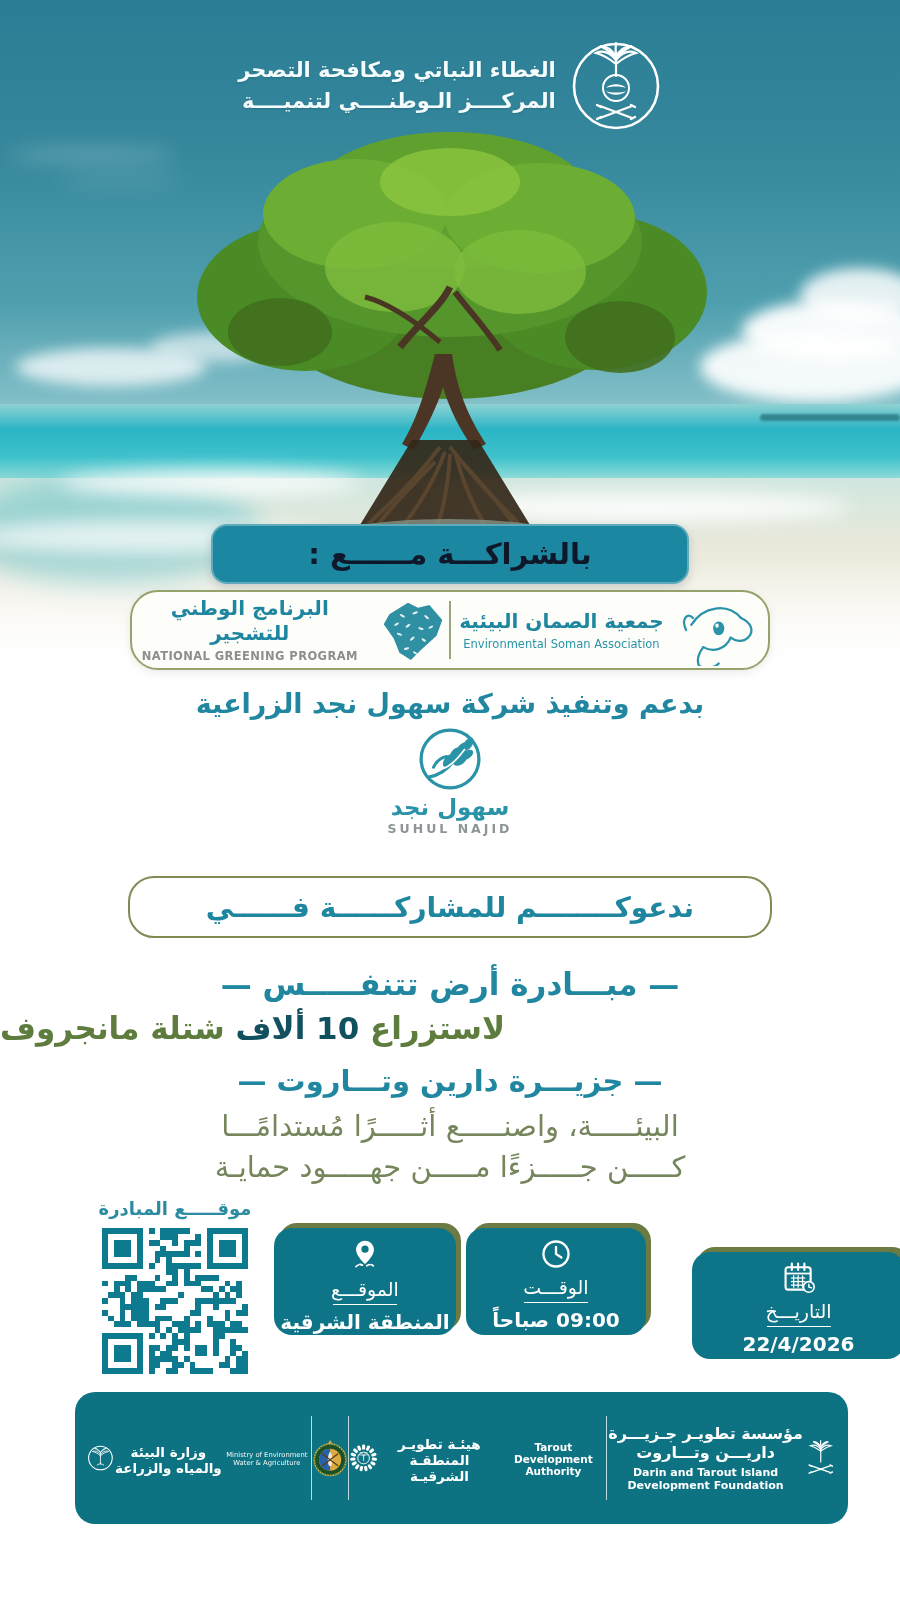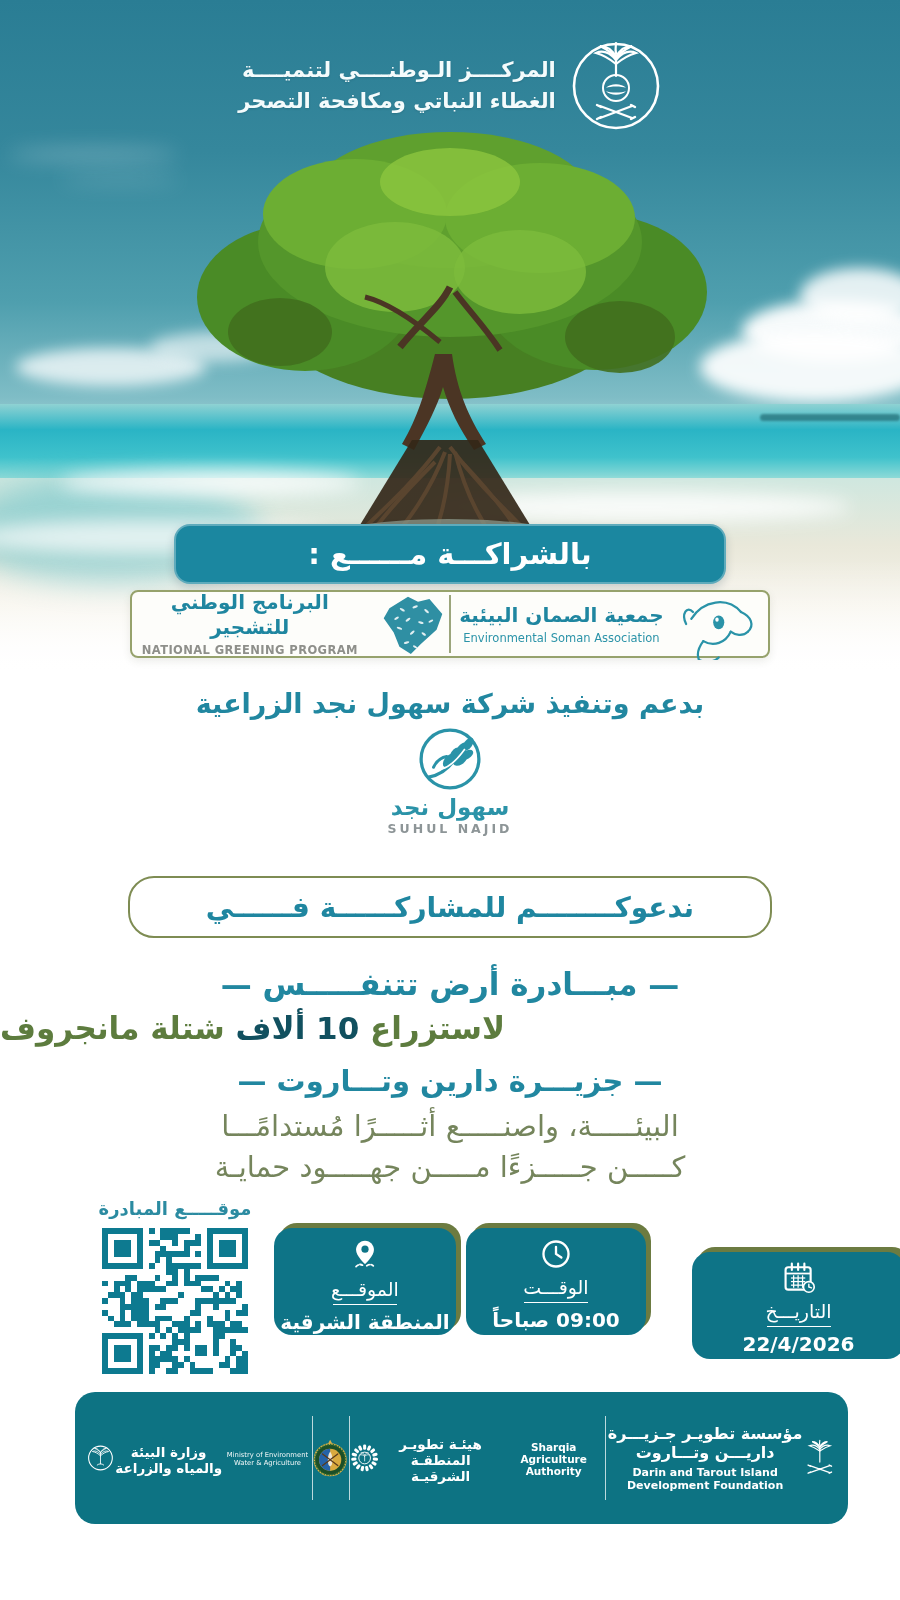--- a/index.html
+++ b/index.html
@@ -26,26 +26,26 @@
   .fadeout{position:absolute;top:560px;left:0;right:0;height:150px;
            background:linear-gradient(180deg,rgba(255,255,255,0) 0%,#ffffff 78%);}
 
   
   .org{position:absolute;top:40px;left:0;right:0;display:flex;justify-content:center;
        align-items:center;gap:14px;direction:ltr;}
   .org-text{color:#f4fbfc;text-align:right;font-size:21px;font-weight:bold;line-height:1.5;
             text-shadow:0 1px 2px rgba(0,50,60,.18);}
 
   
-  .banner{position:absolute;top:524px;left:50%;transform:translateX(-50%);width:552px;height:60px;
+  .banner{position:absolute;top:524px;left:50%;transform:translateX(-50%);width:478px;height:60px;
           background:#1b87a0;border:2px solid rgba(255,255,255,.30);border-radius:16px;
-          display:flex;align-items:center;justify-content:center;color:#ffffff;font-size:29px;
+          display:flex;align-items:center;justify-content:center;color:#0f172a;font-size:29px;
           font-weight:bold;direction:rtl;box-shadow:0 4px 10px rgba(0,40,60,.18);}
-  .partners{position:absolute;top:590px;left:130px;width:640px;height:68px;
-            background:rgba(253,253,250,.96);border:2px solid #96a26c;border-radius:8px;
+  .partners{position:absolute;top:590px;left:130px;width:640px;height:80px;
+            background:rgba(253,253,250,.96);border:2px solid #96a26c;border-radius:28px;
             display:flex;flex-direction:row-reverse;align-items:center;box-shadow:0 3px 8px rgba(60,70,40,.10);}
   .p-half{flex:1;display:flex;align-items:center;justify-content:center;gap:10px;height:100%;direction:ltr;}
   .p-div{width:2px;height:58px;background:#8a9565;opacity:.85;}
   .p-text{text-align:center;line-height:1.25;}
   .p-ar{font-size:20px;font-weight:bold;color:#1f86a0;direction:rtl;}
   .p-en-teal{font-size:11.5px;color:#2b93a8;margin-top:3px;}
   .p-en-gray{font-size:11.5px;color:#8e8f8a;font-weight:bold;margin-top:3px;letter-spacing:.4px;}
 
   
   .support{position:absolute;top:688px;left:0;right:0;text-align:center;color:#2187a0;
@@ -147,22 +147,22 @@
       </g>
       <ellipse cx="308" cy="452" rx="135" ry="25" fill="#8d9a8c" opacity=".75"></ellipse>
       <ellipse cx="308" cy="460" rx="185" ry="22" fill="#c2d4c8" opacity=".55"></ellipse>
     </svg>
 
     <div class="fadeout"></div>
   </div>
 
   <div class="org">
     <div class="org-text">
+      <div>الغطاء النباتي ومكافحة التصحر</div>
       <div>المركــــز الـوطنــــي لتنميــــة</div>
-      <div>الغطاء النباتي ومكافحة التصحر</div>
     </div>
     <svg width="92" height="92" viewBox="0 0 92 92">
       <circle cx="46" cy="46" r="42" fill="none" stroke="#ffffff" stroke-width="2.6"></circle>
       <g stroke="#ffffff" stroke-width="2.2" fill="none" stroke-linecap="round">
         <path d="M46,36 L46,16"></path>
         <path d="M46,20 C40,12 32,10 26,13 C33,15 40,19 46,24"></path>
         <path d="M46,20 C52,12 60,10 66,13 C59,15 52,19 46,24"></path>
         <path d="M46,17 C42,9 36,6 30,6 C36,9 42,13 46,18"></path>
         <path d="M46,17 C50,9 56,6 62,6 C56,9 50,13 46,18"></path>
         <path d="M46,14 C45,8 46,5 46,3"></path>
@@ -621,21 +621,21 @@
               <rect x="-2.6" y="-23" width="5.2" height="9" rx="2.2"></rect>
             </g>
           <g transform="rotate(336)">
               <rect x="-2.6" y="-23" width="5.2" height="9" rx="2.2"></rect>
             </g>
           <circle cx="0" cy="0" r="10" fill="none" stroke="#ffffff" stroke-width="1.6"></circle>
           <path d="M0,5 L0,-4 M0,-3 C-3,-6 -6,-6 -8,-5 M0,-3 C3,-6 6,-6 8,-5 M0,-5 C-2,-8 -4,-9 -6,-9 M0,-5 C2,-8 4,-9 6,-9" stroke="#ffffff" stroke-width="1.3" fill="none" stroke-linecap="round"></path>
         </g>
       </svg>
       <div class="f-ar-sm">هيئـة تطويـر المنطقـة الشرقيـة</div>
-      <div class="f-en-sm">Sharqia Agriculture Authority</div>
+      <div class="f-en-sm">Tarout Development Authority</div>
     </div>
 
     <div class="f-div"></div>
 
     <div class="darin">
       <div class="darin-text">
         <div class="darin-ar">مؤسسة تطويـر جـزيـــرة داريـــن وتـــاروت</div>
         <div class="darin-en">Darin and Tarout Island Development Foundation</div>
       </div>
       <svg width="54" height="62" viewBox="0 0 54 62">

